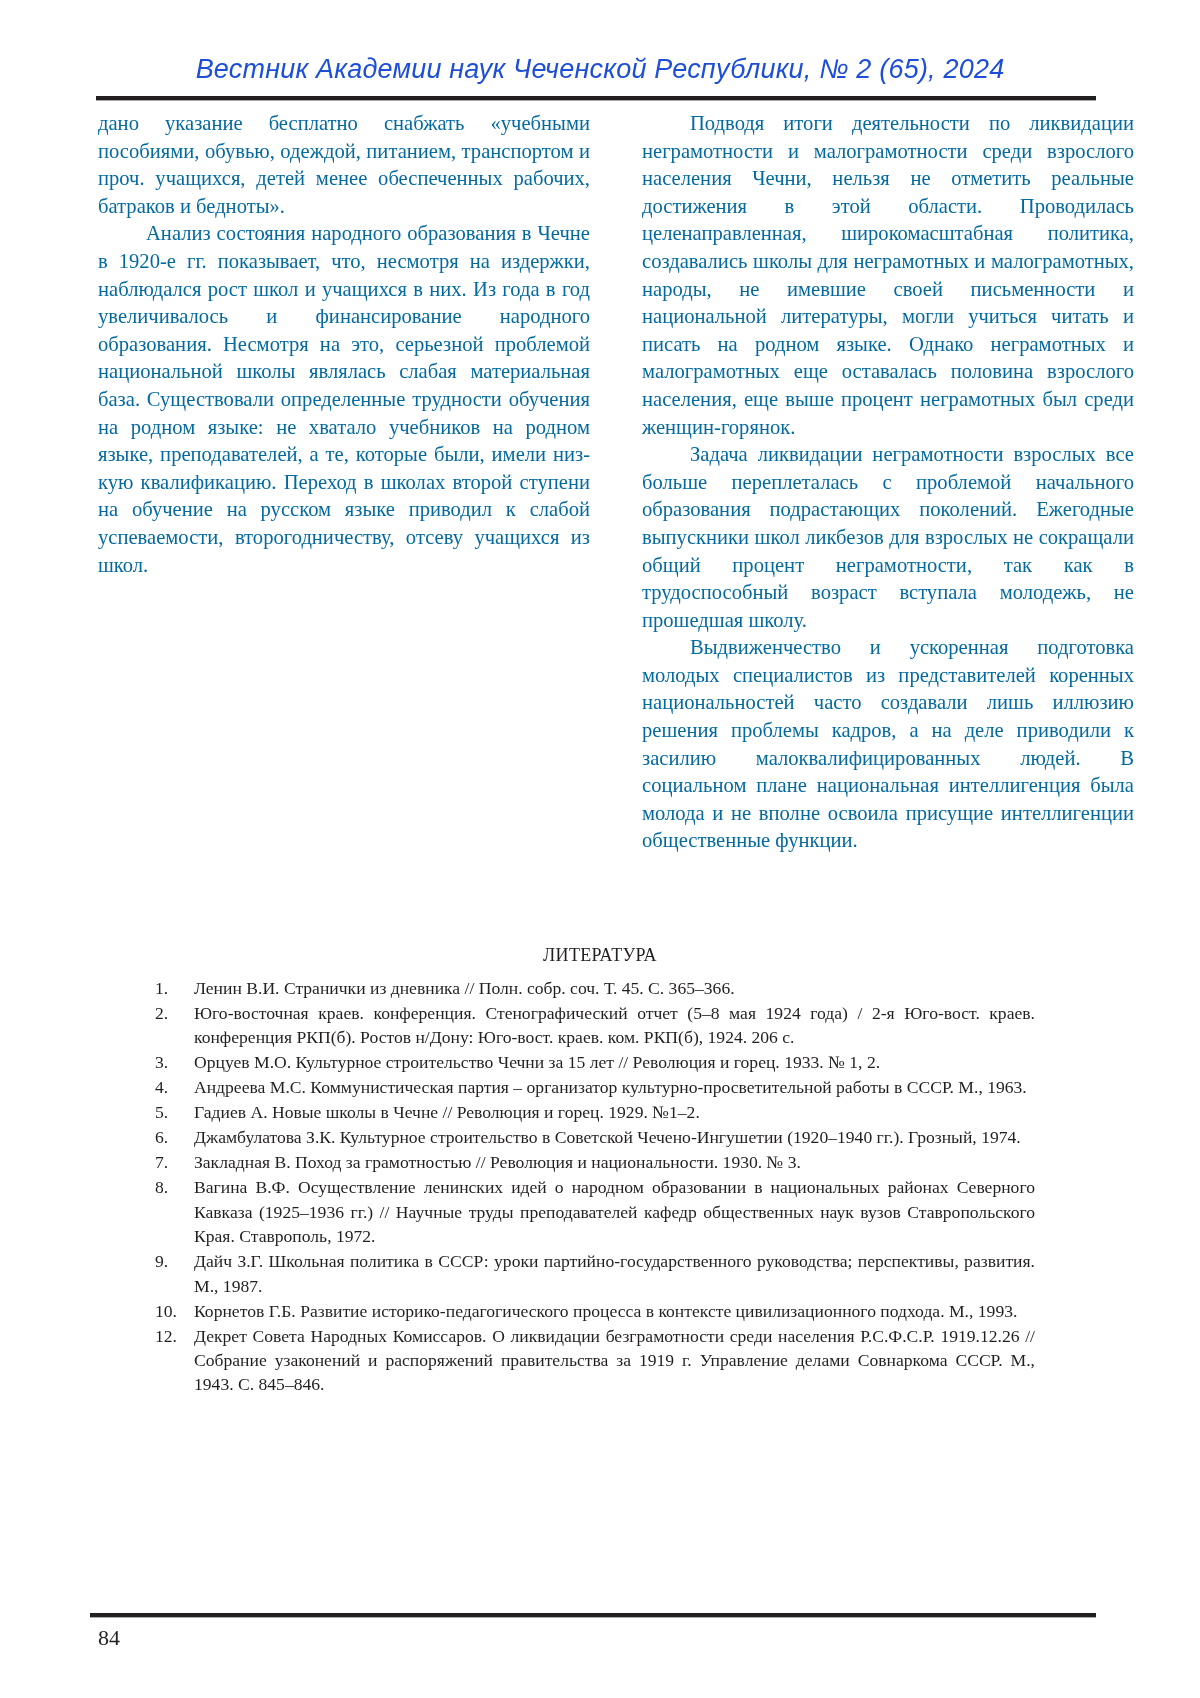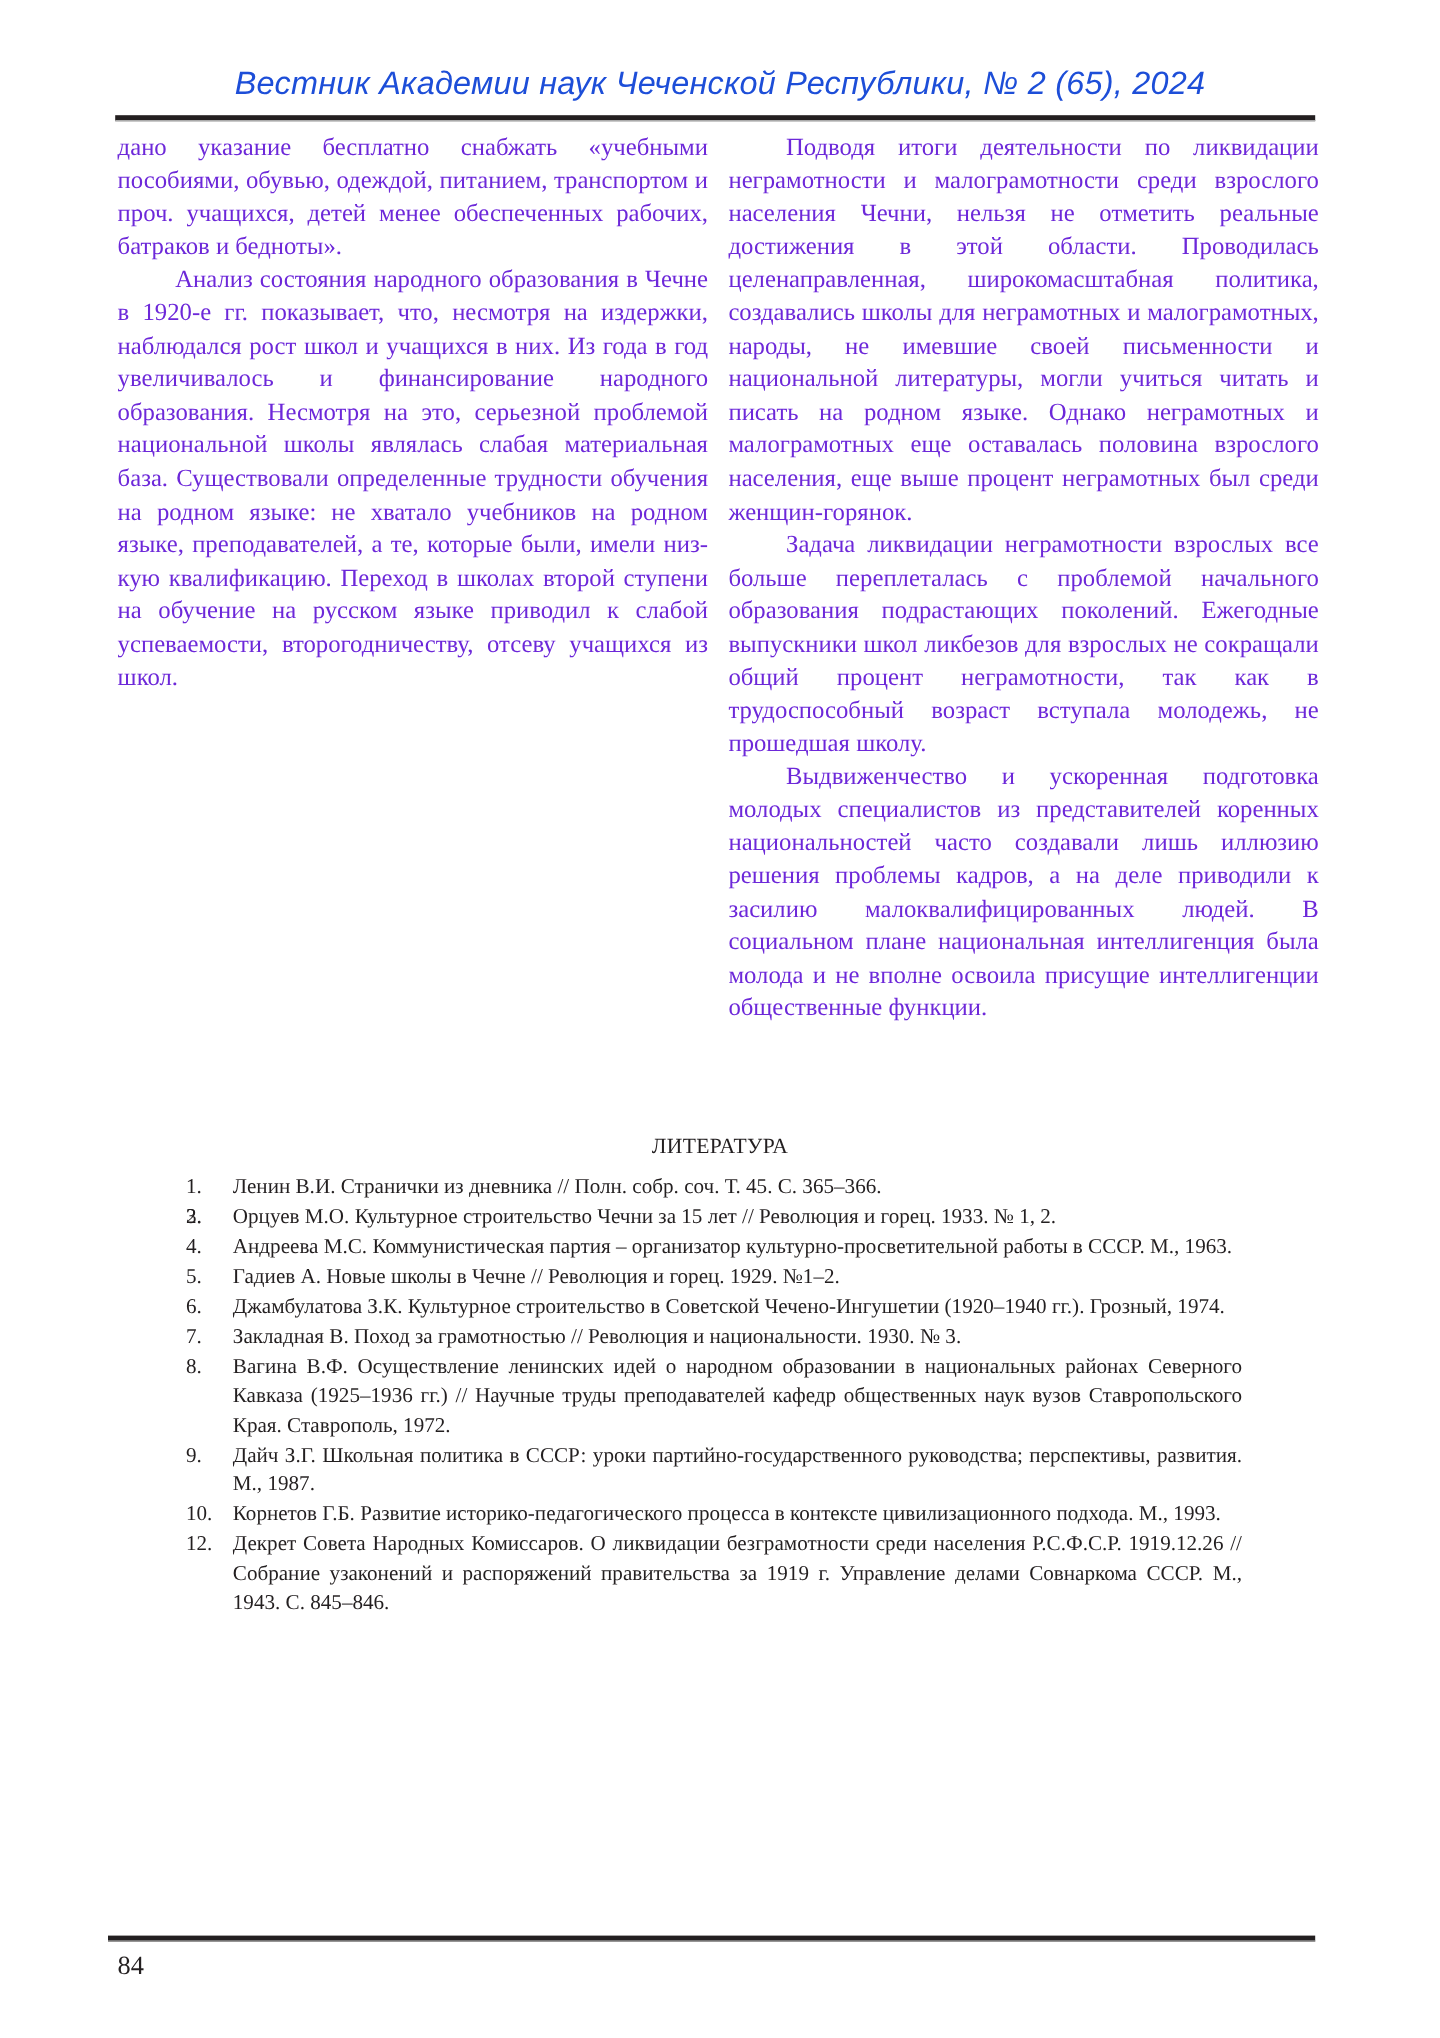--- a/index.html
+++ b/index.html
@@ -8,24 +8,24 @@
     position: absolute; left: 0; width: 1200px; top: 54px;
     text-align: center;
     font-family: "Liberation Sans", sans-serif; font-style: italic;
     font-size: 27px; letter-spacing: 0.2px; color: #1d4ed8;
   }
   .rule-top { position: absolute; left: 96px; width: 1000px; top: 96px; height: 4px; background: #231f20; border-bottom: 1px solid #aaa; }
   .rule-bottom { position: absolute; left: 90px; width: 1006px; top: 1613px; height: 4px; background: #231f20; border-bottom: 1px solid #aaa; }
   .col {
     position: absolute; top: 110px; width: 492px;
     font-family: "Liberation Serif", serif; font-size: 20.6px; line-height: 27.6px;
-    text-align: justify; color: #6d28d9;
+    text-align: justify; color: #0369a1;
   }
   .col.left { left: 98px; }
-  .col.right { left: 607px; }
+  .col.right { left: 642px; }
   .col p { margin: 0; text-indent: 48px; hyphens: manual; }
   .col p.noindent { text-indent: 0; }
   .refs-heading {
     position: absolute; top: 945px; left: 0; width: 1200px; text-align: center;
     font-family: "Liberation Serif", serif; font-size: 18px; letter-spacing: 0.3px;
   }
   .refs {
     position: absolute; top: 976px; left: 155px; width: 880px;
     font-family: "Liberation Serif", serif; font-size: 17.6px; line-height: 24.4px;
     margin: 0; padding: 0; list-style: none; text-align: justify;
@@ -52,21 +52,21 @@
 <div class="col right">
   <p>Подводя итоги деятельности по ликвидации неграмотности и малограмотности среди взрос­лого населения Чечни, нельзя не отметить ре­альные достижения в этой области. Проводилась целенаправленная, широкомасштабная политика, создавались школы для неграмотных и малогра­мотных, народы, не имевшие своей письменно­сти и национальной литературы, могли учиться читать и писать на родном языке. Однако негра­мотных и малограмотных еще оставалась поло­вина взрослого населения, еще выше процент не­грамотных был среди женщин-горянок.</p>
   <p>Задача ликвидации неграмотности взрослых все больше переплеталась с проблемой начально­го образования подрастающих поколений. Еже­годные выпускники школ ликбезов для взрослых не сокращали общий процент неграмотности, так как в трудоспособный возраст вступала моло­дежь, не прошедшая школу.</p>
   <p>Выдвиженчество и ускоренная подготовка молодых специалистов из представителей ко­ренных национальностей часто создавали лишь иллюзию решения проблемы кадров, а на деле приводили к засилию малоквалифицированных людей. В социальном плане национальная интел­лигенция была молода и не вполне освоила при­сущие интеллигенции общественные функции.</p>
 </div>
 
 <div class="refs-heading">ЛИТЕРАТУРА</div>
 
 <ol class="refs">
   <li><span class="num">1.</span><span class="auth">Ленин В.И.</span><span> Странички из дневника // Полн. собр. соч. Т. 45. С. 365–366.</span></li>
-  <li><span class="num">2.</span><span class="auth"></span></li>
+  <li><span class="num">2.</span><span class="auth"></span><span>Юго-восточная краев. конференция. Стенографический отчет (5–8 мая 1924 года) / 2-я Юго-вост. краев. конференция РКП(б). Ростов н/Дону: Юго-вост. краев. ком. РКП(б), 1924. 206 с.</span></li>
   <li><span class="num">3.</span><span class="auth">Орцуев М.О.</span><span> Культурное строительство Чечни за 15 лет // Революция и горец. 1933. № 1, 2.</span></li>
   <li><span class="num">4.</span><span class="auth">Андреева М.С.</span><span> Коммунистическая партия – организатор культурно-просветительной работы в СССР. М., 1963.</span></li>
   <li><span class="num">5.</span><span class="auth">Гадиев А.</span><span> Новые школы в Чечне // Революция и горец. 1929. №1–2.</span></li>
   <li><span class="num">6.</span><span class="auth">Джамбулатова З.К.</span><span> Культурное строительство в Советской Чечено-Ингушетии (1920–1940 гг.). Грозный, 1974.</span></li>
   <li><span class="num">7.</span><span class="auth">Закладная В.</span><span> Поход за грамотностью // Революция и национальности. 1930. № 3.</span></li>
   <li><span class="num">8.</span><span class="auth">Вагина В.Ф.</span><span> Осуществление ленинских идей о народном образовании в национальных райо­нах Северного Кавказа (1925–1936 гг.) // Научные труды преподавателей кафедр обществен­ных наук вузов Ставропольского Края. Ставрополь, 1972.</span></li>
   <li><span class="num">9.</span><span class="auth">Дайч З.Г.</span><span> Школьная политика в СССР: уроки партийно-государственного руководства; пер­спективы, развития. М., 1987.</span></li>
   <li><span class="num">10.</span><span class="auth">Корнетов Г.Б.</span><span> Развитие историко-педагогического процесса в контексте цивилизационного подхода. М., 1993.</span></li>
   <li><span class="num">12.</span><span class="auth"></span><span>Декрет Совета Народных Комиссаров. О ликвидации безграмотности среди населения Р.С.Ф.С.Р. 1919.12.26 // Собрание узаконений и распоряжений правительства за 1919 г. Управ­ление делами Совнаркома СССР. М., 1943. С. 845–846.</span></li>
 </ol>

